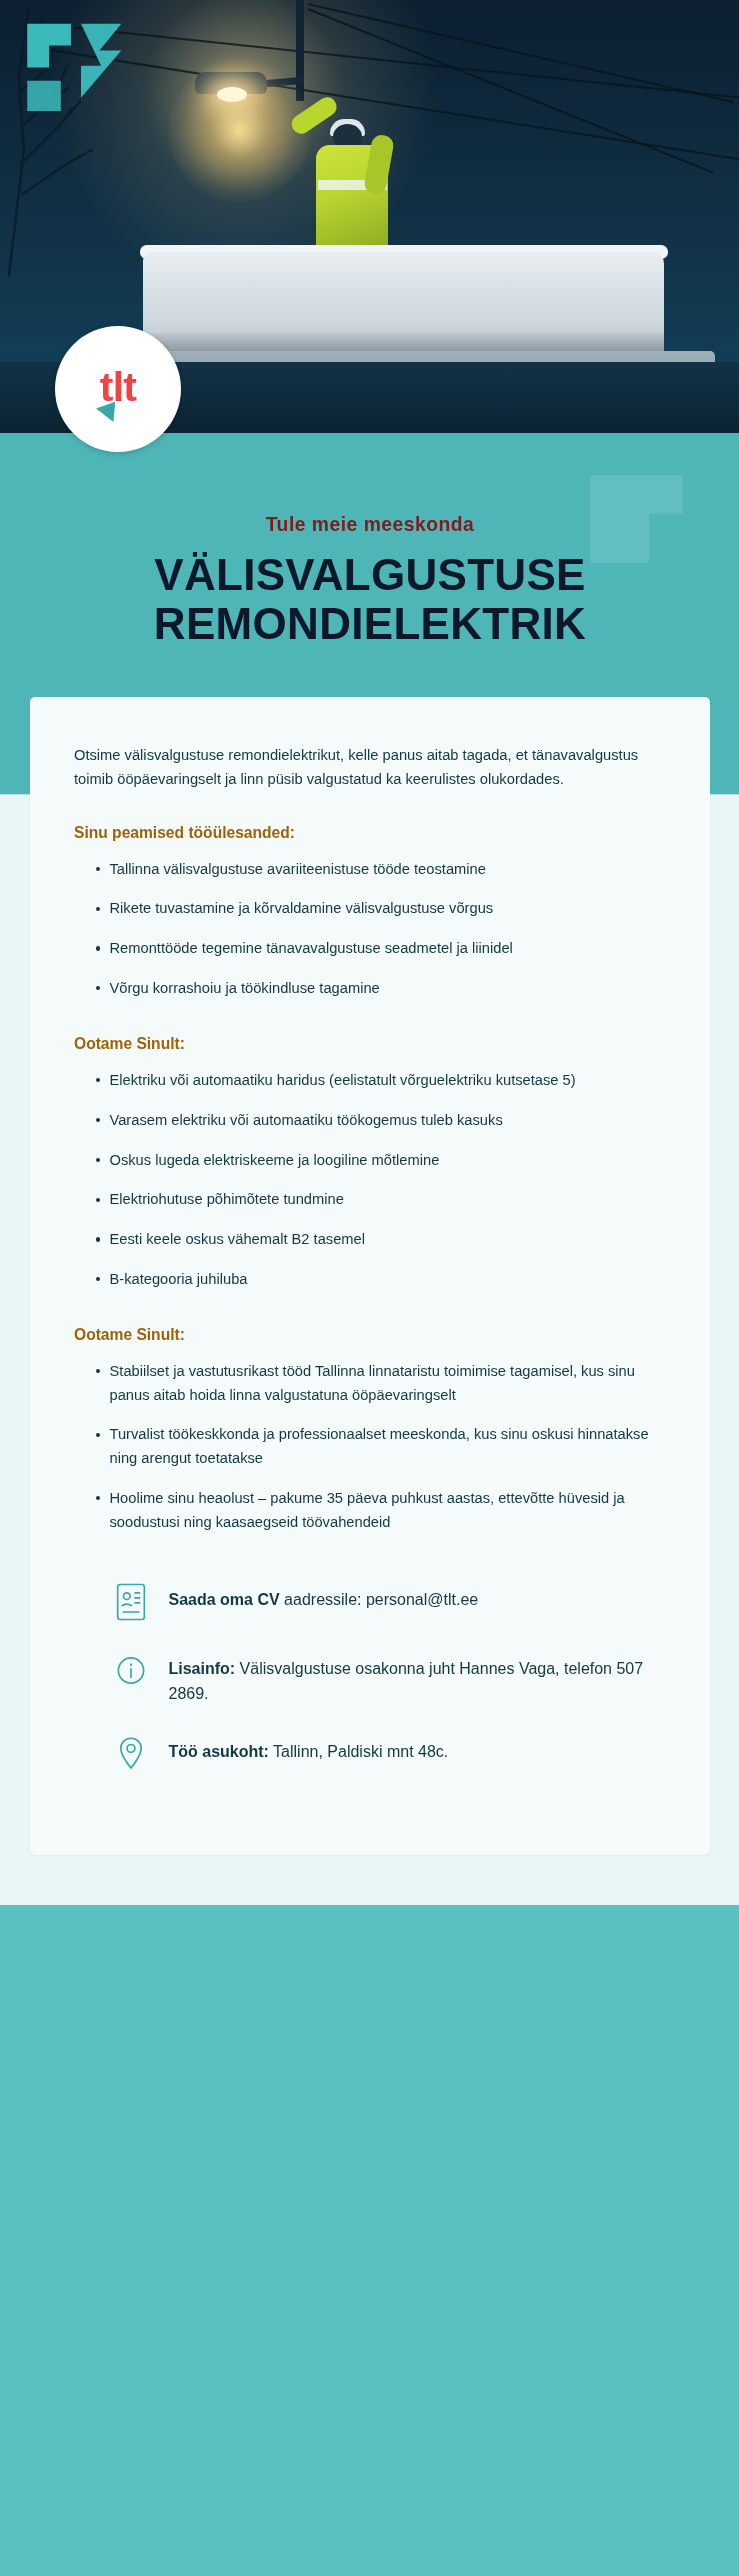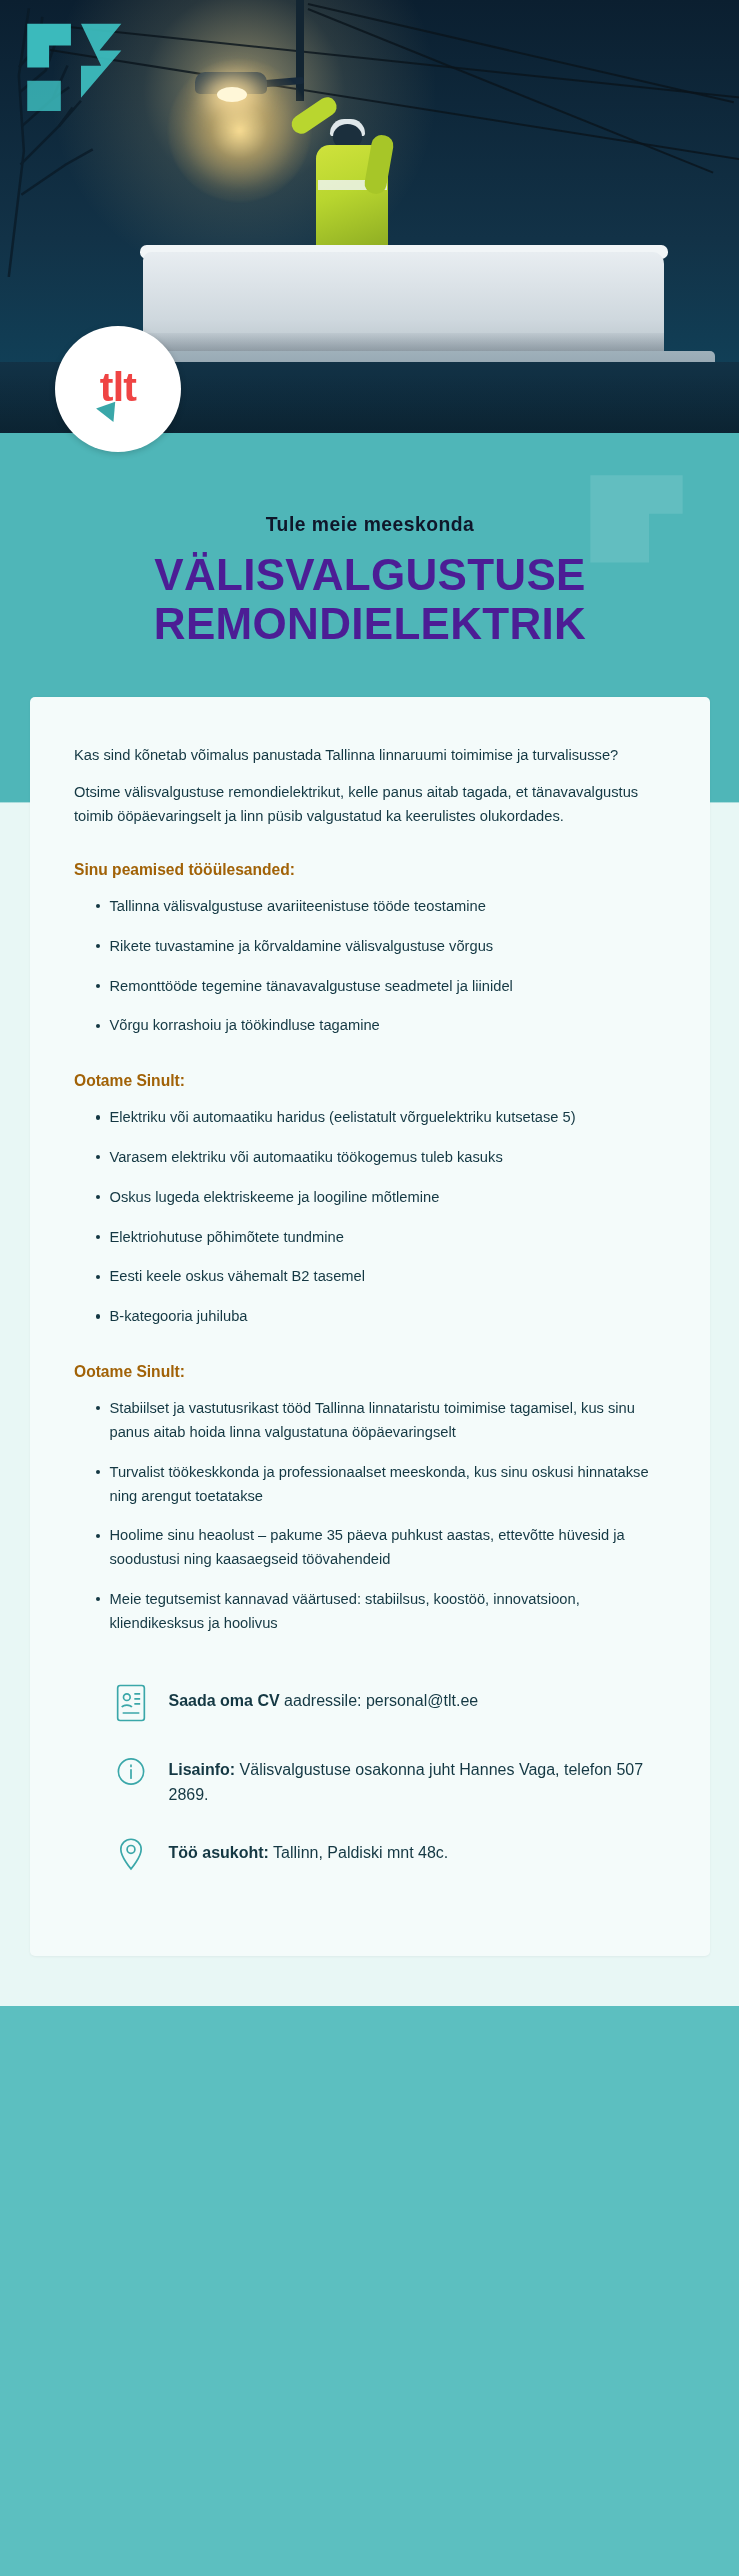--- a/index.html
+++ b/index.html
@@ -241,29 +241,29 @@
     overflow: hidden;
   }
   .band-deco {
     position: absolute;
     right: 49px; top: 37px;
     width: 109px; height: 101px;
     opacity: .22;
   }
   .kicker {
     text-align: center;
-    color: #0f172a;
+    color: #7f1d1d;
     font-size: 19.3px;
     font-weight: bold;
     letter-spacing: 0.5px;
     margin: 0 0 13.5px 0;
   }
   .main-title {
     text-align: center;
-    color: #4c1d95;
+    color: #0f172a;
     font-size: 44px;
     line-height: 1.12;
     font-weight: bold;
     letter-spacing: 0.3px;
     margin: 0;
     text-transform: uppercase;
   }
 
   
   .card-wrap {
@@ -416,21 +416,20 @@
     <h1 class="main-title">
       <span>VÄLISVALGUSTUSE</span><br>
       <span>REMONDIELEKTRIK</span>
     </h1>
   </div>
 
   <div class="card-wrap">
     <div class="card">
 
       <div class="intro">
-        <p>Kas sind kõnetab võimalus panustada Tallinna linnaruumi toimimise ja turvalisusse?</p>
         <p>Otsime välisvalgustuse remondielektrikut, kelle panus aitab tagada, et tänavavalgustus toimib ööpäevaringselt ja linn püsib valgustatud ka keerulistes olukordades.</p>
       </div>
 
       <h3 class="section-head">Sinu peamised tööülesanded:</h3>
       <ul class="bullets">
         <li>Tallinna välisvalgustuse avariiteenistuse tööde teostamine</li>
         <li>Rikete tuvastamine ja kõrvaldamine välisvalgustuse võrgus</li>
         <li>Remonttööde tegemine tänavavalgustuse seadmetel ja liinidel</li>
         <li>Võrgu korrashoiu ja töökindluse tagamine</li>
       </ul>
@@ -443,21 +442,20 @@
         <li>Elektriohutuse põhimõtete tundmine</li>
         <li>Eesti keele oskus vähemalt B2 tasemel</li>
         <li>B-kategooria juhiluba</li>
       </ul>
 
       <h3 class="section-head">Ootame Sinult:</h3>
       <ul class="bullets">
         <li>Stabiilset ja vastutusrikast tööd Tallinna linnataristu toimimise tagamisel, kus sinu panus aitab hoida linna valgustatuna ööpäevaringselt</li>
         <li>Turvalist töökeskkonda ja professionaalset meeskonda, kus sinu oskusi hinnatakse ning arengut toetatakse</li>
         <li>Hoolime sinu heaolust – pakume 35 päeva puhkust aastas, ettevõtte hüvesid ja soodustusi ning kaasaegseid töövahendeid</li>
-        <li>Meie tegutsemist kannavad väärtused: stabiilsus, koostöö, innovatsioon, kliendikesksus ja hoolivus</li>
       </ul>
 
       <div class="contacts">
 
         <div class="contact-row">
           <div class="contact-icon">
             <svg width="34" height="40" viewBox="0 0 40 48" fill="none" stroke="#3aa7a9" stroke-width="2">
               <rect x="4" y="3" width="32" height="42" rx="3"></rect>
               <circle cx="15" cy="17" r="4"></circle>
               <path d="M9 29c1.8-3.4 10.2-3.4 12 0"></path>

